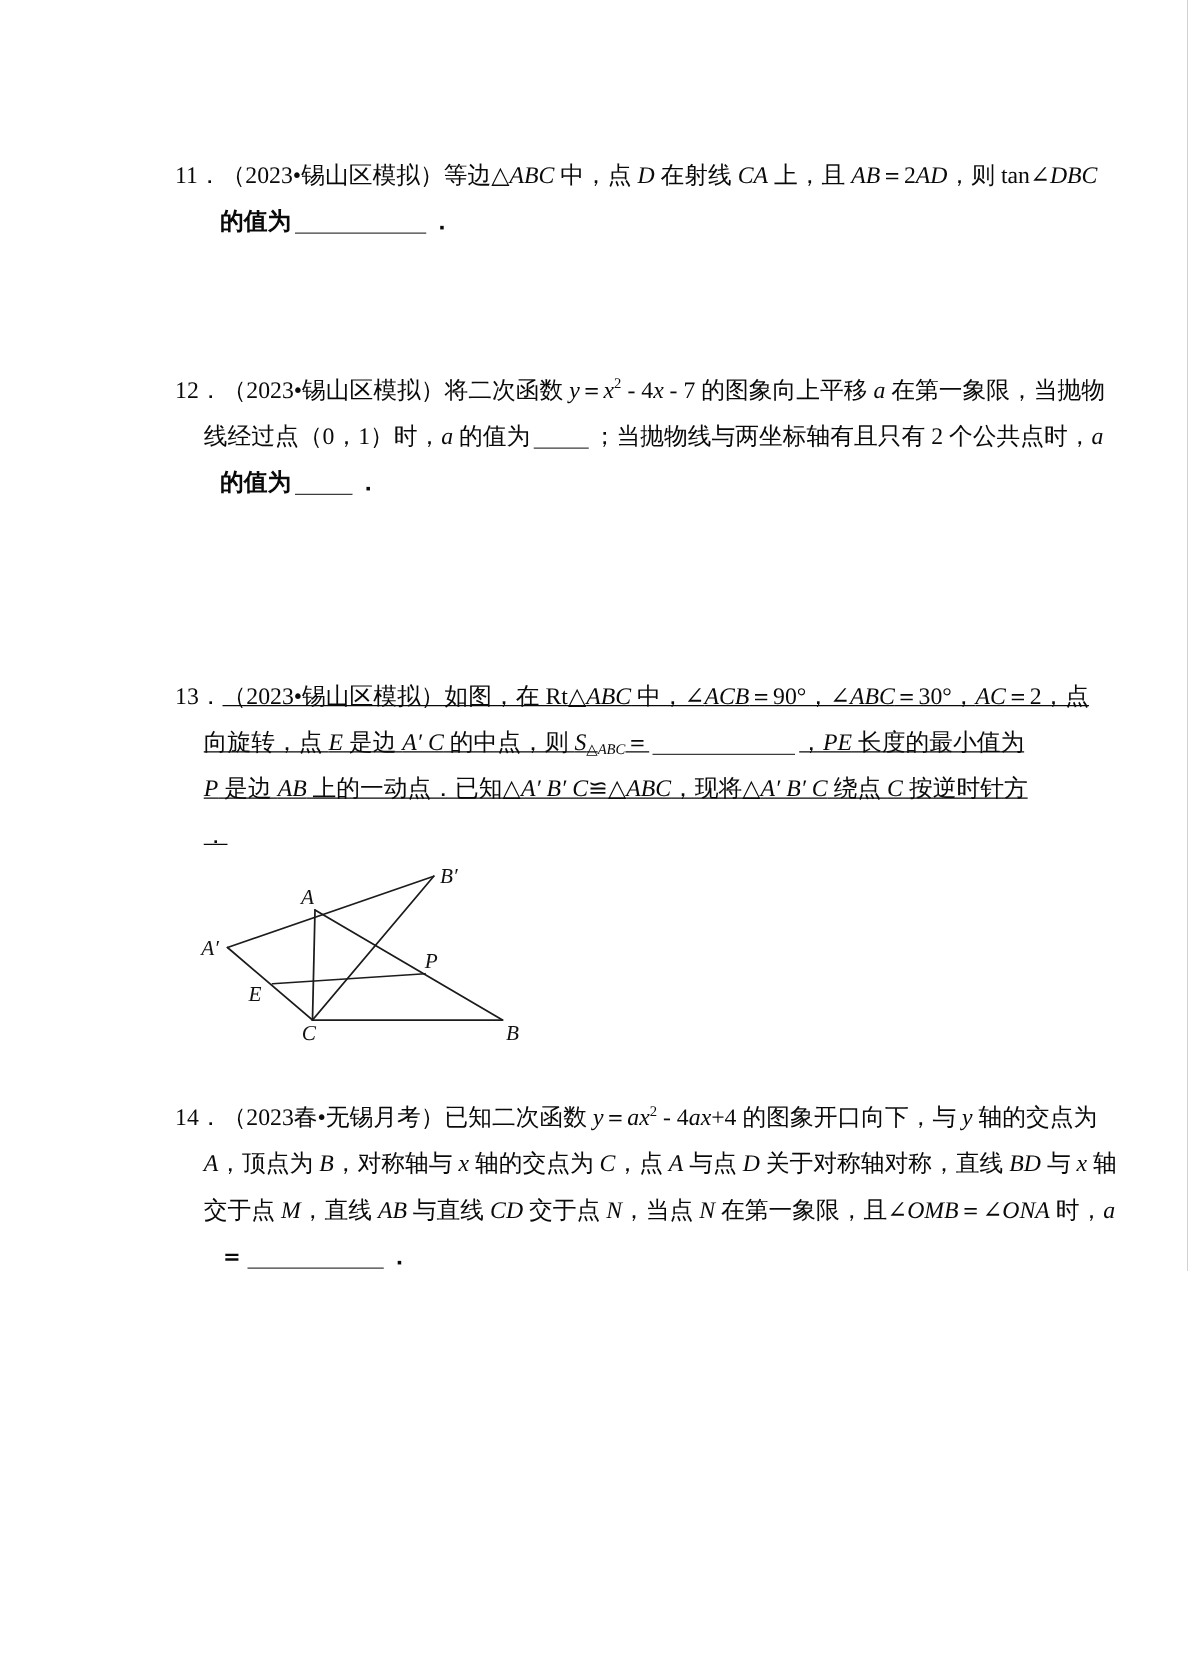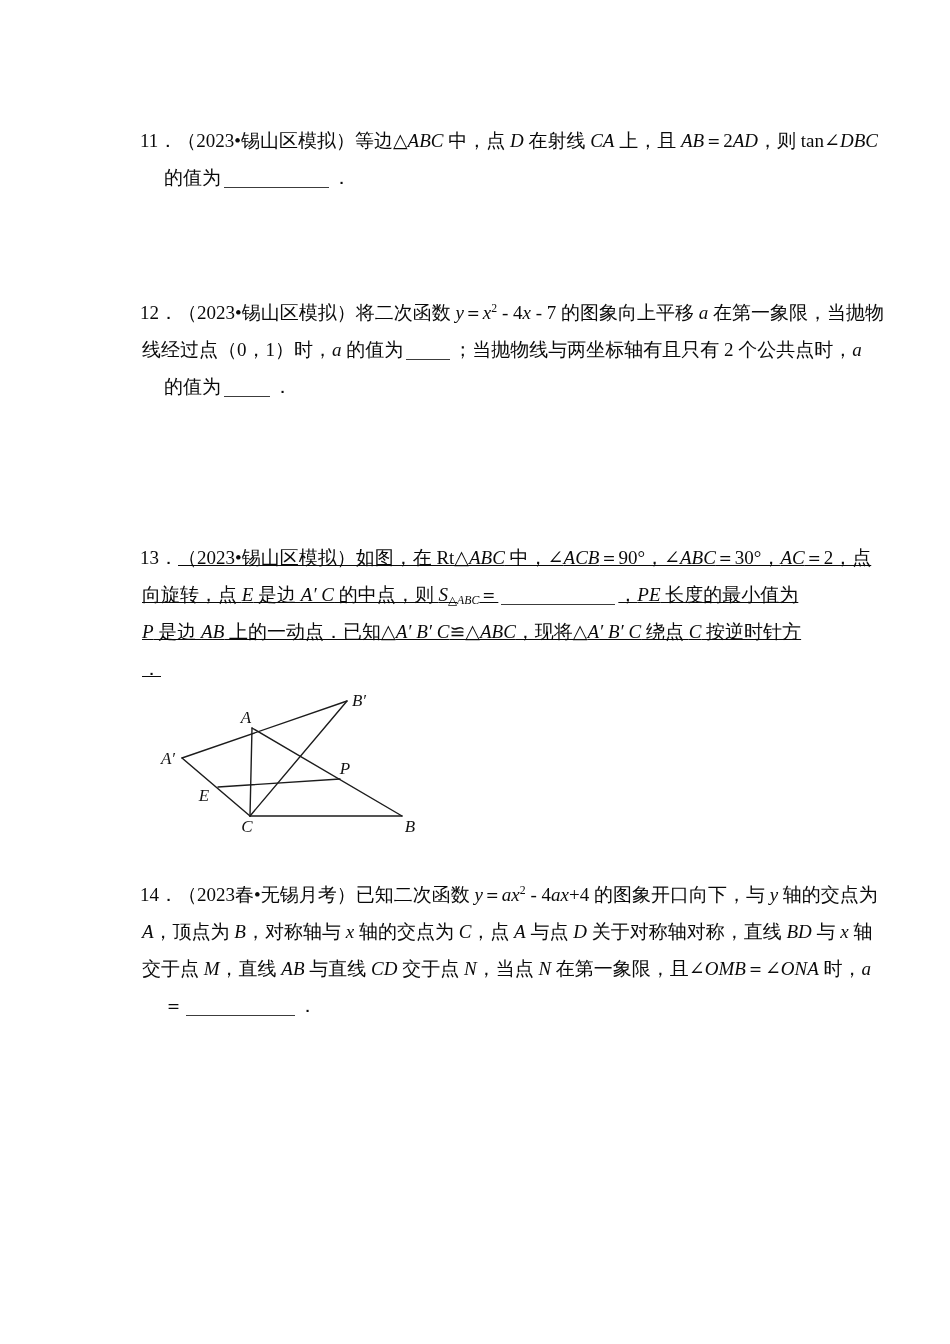--- a/index.html
+++ b/index.html
@@ -13,22 +13,22 @@
     font-size:19px;
     line-height:37px;
     padding-left:20px;
   }
   .problem{position:absolute;left:140px;width:700px;}
   #p11{top:122px;}
   #p12{top:294px;}
   #p13{top:539px;text-decoration:underline;}
   #p14{top:876px;}
   .line{white-space:nowrap;}
-  .line.cont{margin-left:2px;}
-  .line.cont2{margin-left:24px;}
+  .line.cont{margin-left:23px;}
+  .line.cont2{margin-left:36px;font-weight:bold;}
   .seg-num{display:inline-block;min-width:35px;}
   .seg-i{font-style:italic;font-family:"Liberation Serif","DejaVu Serif",serif;}
   .seg-sup{vertical-align:super;font-size:0.62em;line-height:0;}
   .seg-sub{vertical-align:-0.25em;font-size:0.62em;line-height:0;}
   .seg-subi{vertical-align:-0.25em;font-size:0.62em;line-height:0;font-style:italic;}
   .seg-blank{display:inline-block;height:18px;vertical-align:-4px;
              border-bottom:1.6px solid #3c3c3c;margin:0 3px;}
   #fig13{position:absolute;left:152px;top:680px;}
   .fig-label{font-family:"Liberation Serif","DejaVu Serif",serif;
              font-style:italic;font-size:17px;fill:#121212;}

